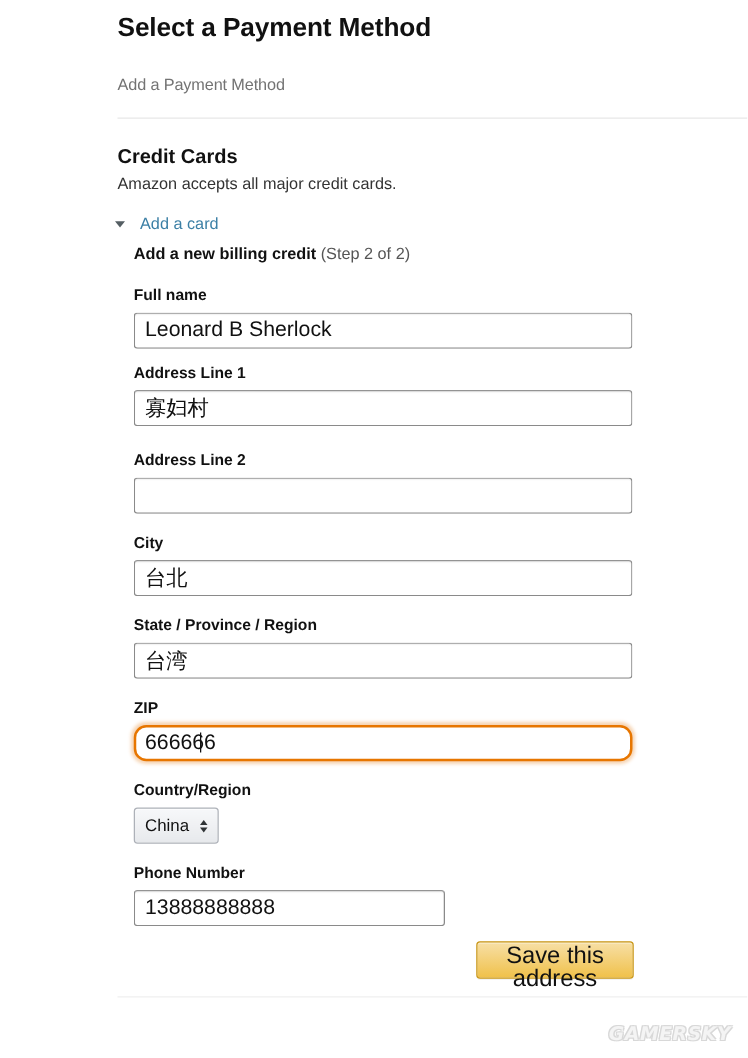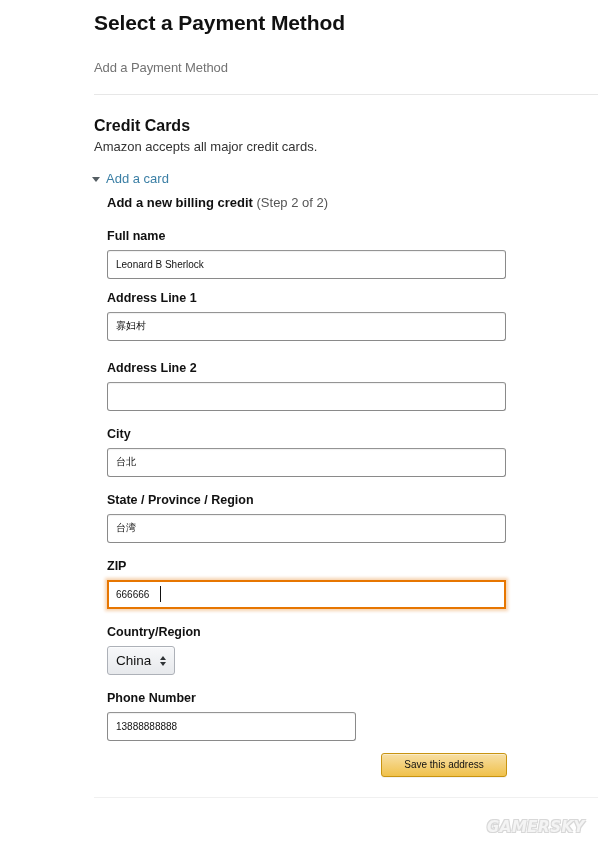--- a/index.html
+++ b/index.html
@@ -81,21 +81,21 @@
     color: #333333;
     line-height: 18px;
   }
 
   .addcard-row {
     position: absolute;
     left: 92px;
     top: 170px;
     display: flex;
     align-items: center;
-    gap: 6px;
+    gap: 12px;
     cursor: pointer;
     text-align: right;
   }
   .tri-down {
     width: 0; height: 0;
     border-left: 4.5px solid transparent;
     border-right: 4.5px solid transparent;
     border-top: 5px solid #555e63;
     display: block;
     margin-top: 1px;
@@ -135,35 +135,35 @@
     line-height: 16px;
     display: block;
     margin-bottom: 6px;
   }
   .text-input {
     display: block;
     box-sizing: border-box;
     height: 29px;
     padding: 2px 8px 3px 8px;
     font-family: "Liberation Sans", "DejaVu Sans", sans-serif;
-    font-size: 10px;
+    font-size: 17px;
     color: #111111;
     background: #ffffff;
     border: 1px solid #8a8a8a;
     border-top-color: #949494;
     border-radius: 3px;
     box-shadow: inset 0 1px 1px rgba(0,0,0,0.06);
     outline: none;
   }
   .w-wide { width: 399px; }
   .w-phone { width: 249px; }
 
   .text-input.focused {
     border: 2px solid #e77600;
-    border-radius: 0;
+    border-radius: 10px;
     box-shadow: 0 0 3px 2px rgba(228,121,17,0.33);
     padding: 1px 7px 2px 7px;
   }
 
   
   .zip-wrap { position: relative; }
   .caret {
     position: absolute;
     width: 1px;
     height: 16px;
@@ -203,24 +203,24 @@
   }
   .sel-arrows i.up { border-bottom: 4px solid #2f3336; }
   .sel-arrows i.down { border-top: 4px solid #2f3336; }
 
   
   .save-btn {
     position: absolute;
     left: 381px;
     top: 753px;
     width: 126px;
-    height: 24px;
+    height: 30px;
     box-sizing: border-box;
     font-family: "Liberation Sans", "DejaVu Sans", sans-serif;
-    font-size: 10px;
+    font-size: 19px;
     color: #111111;
     border: 1px solid #c89411;
     border-radius: 3px;
     background: linear-gradient(to bottom, #f7dfa5 0%, #f0c14b 100%);
     box-shadow: 0 1px 0 rgba(255,255,255,0.4) inset, 0 1px 0 rgba(0,0,0,0.05);
     cursor: pointer;
     line-height: 1;
   }
 
   

